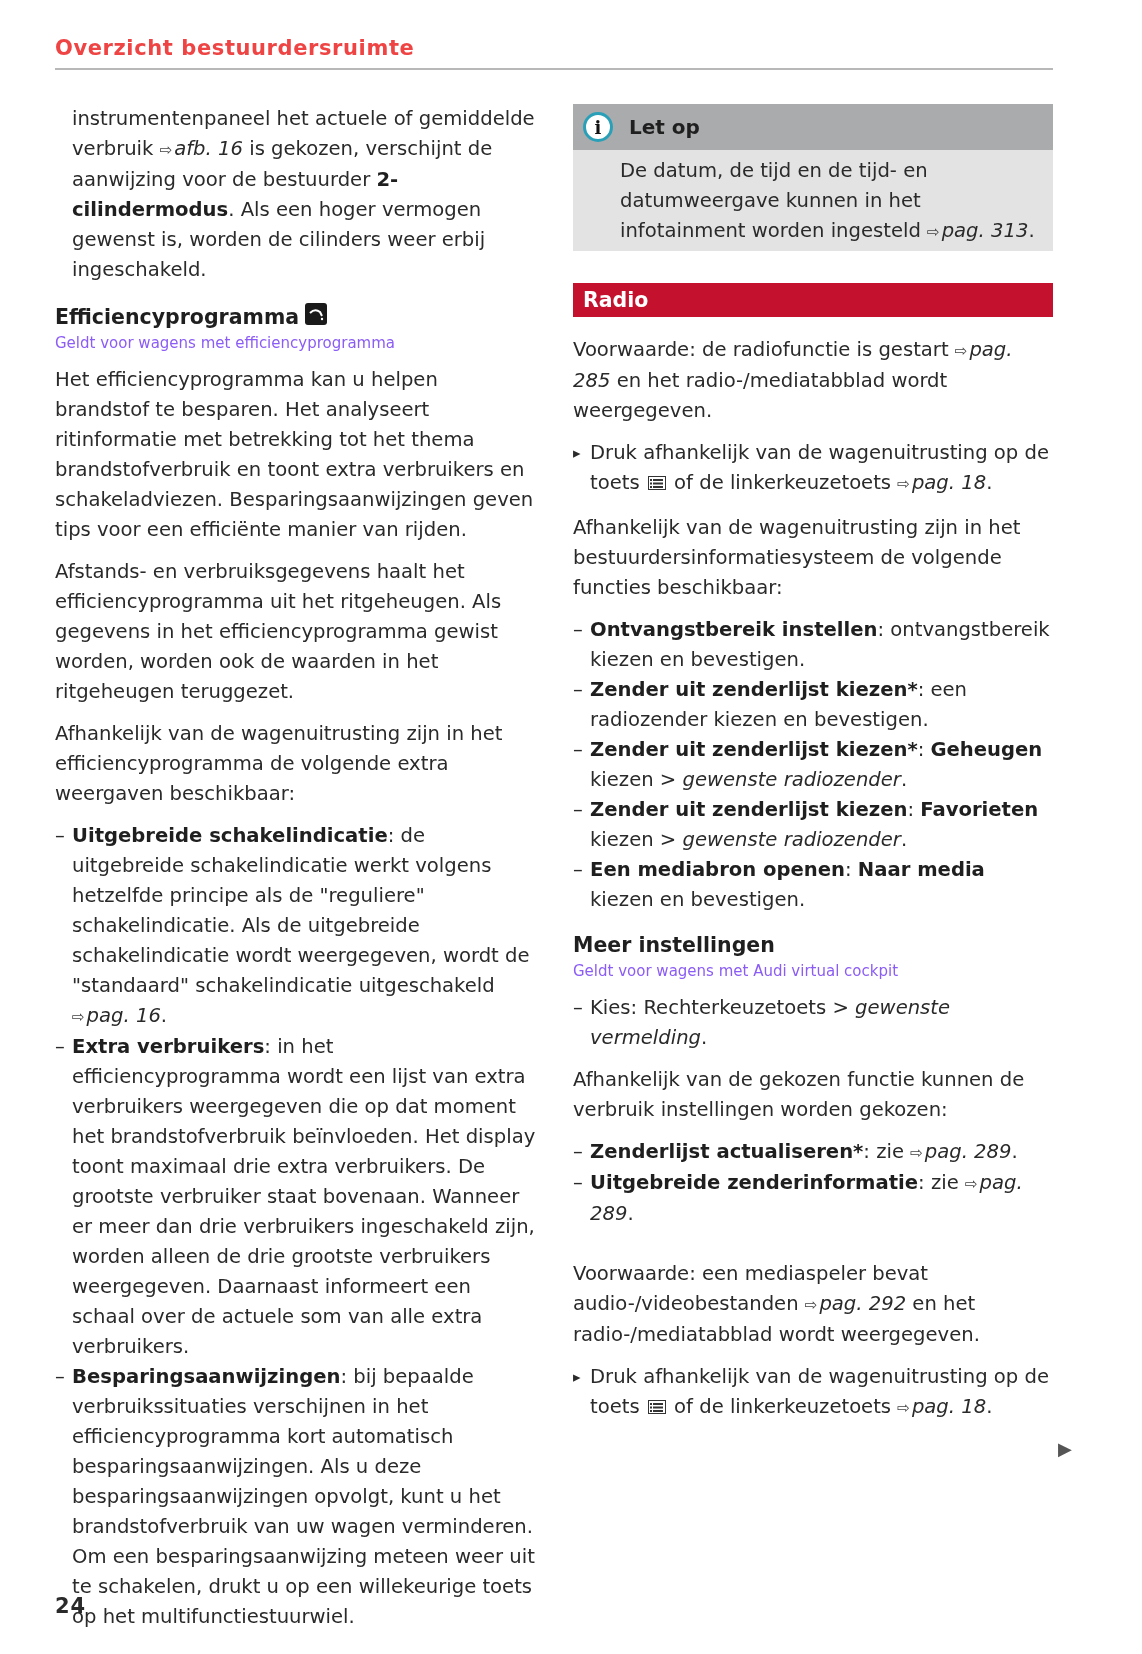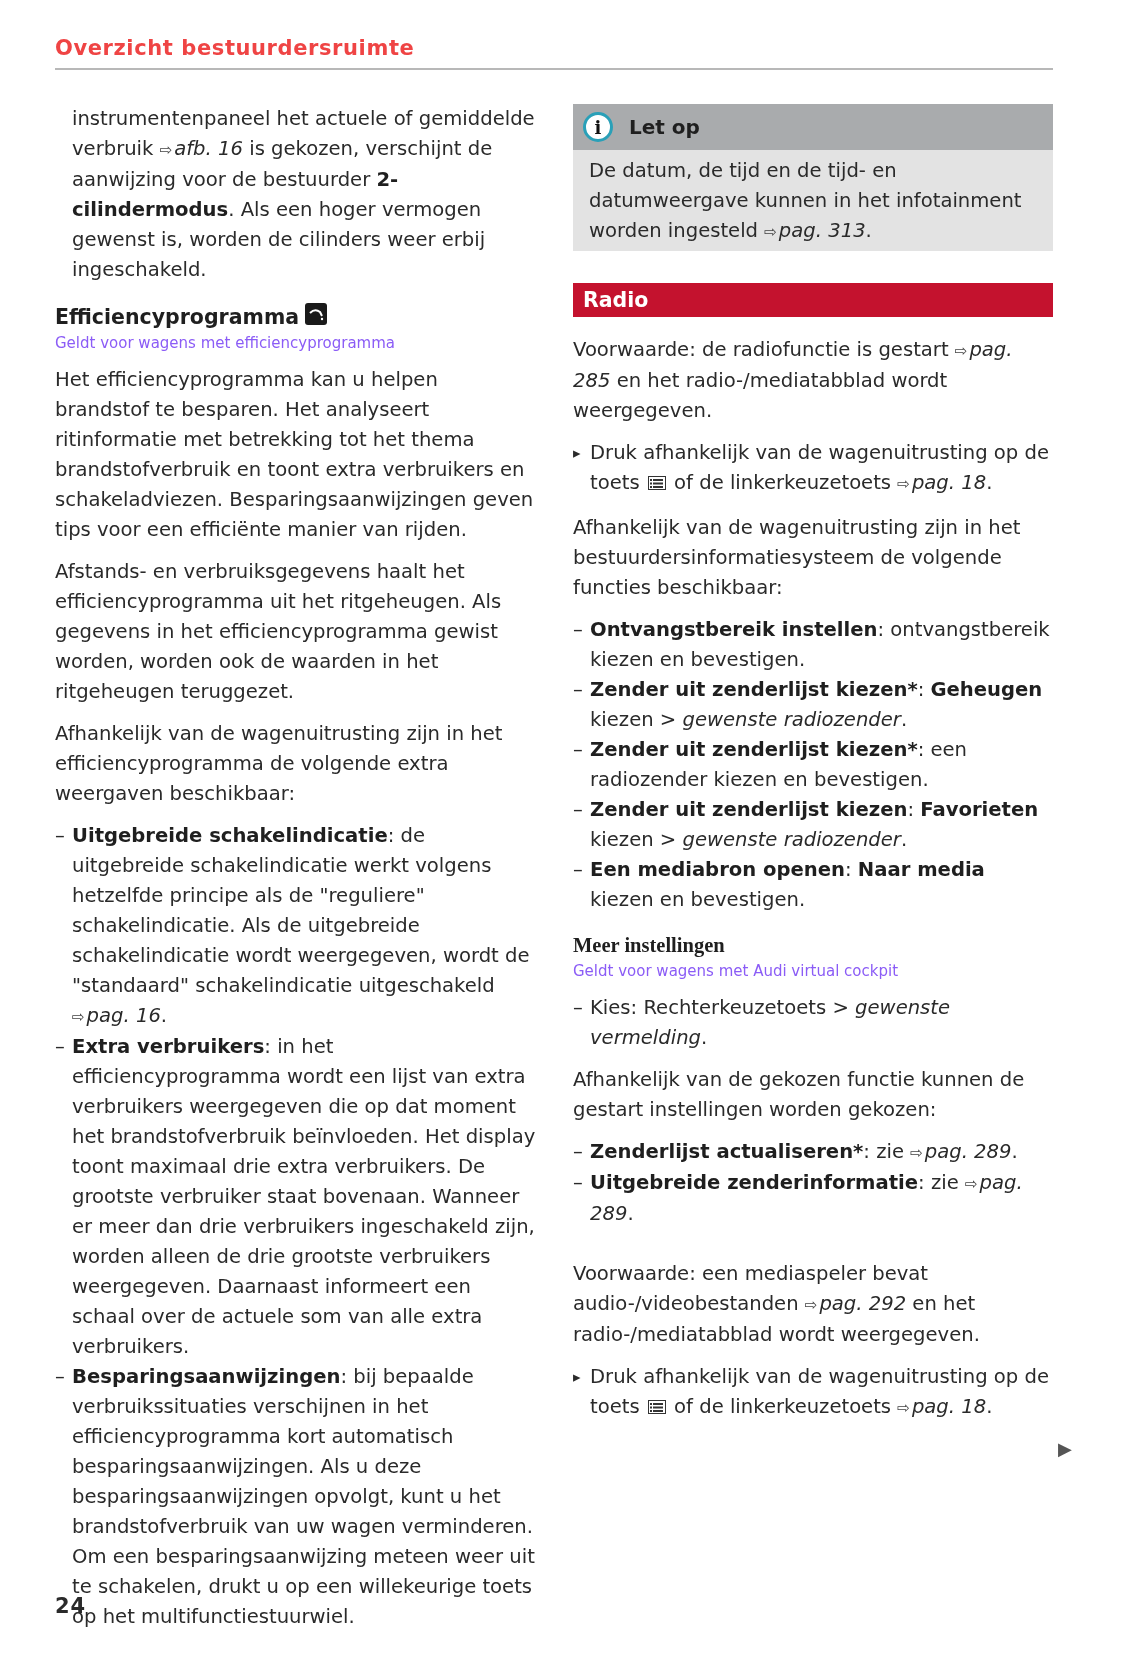--- a/index.html
+++ b/index.html
@@ -39,21 +39,21 @@
   .note { background: #e3e3e3; margin-bottom: 32px; }
   .note-head {
     background: #a9abad; height: 46px; display: flex; align-items: center; padding-left: 10px;
   }
   .note-head .info {
     width: 30px; height: 30px; border-radius: 50%; background: #ffffff; border: 3px solid #2aa0b8;
     box-sizing: border-box; display: flex; align-items: center; justify-content: center;
     font-family: "DejaVu Serif", serif; font-weight: bold; font-size: 18px; color: #111;
   }
   .note-head .title { margin-left: 16px; font-size: 20px; font-weight: bold; color: #1f1f1f; }
-  .note-body { padding: 6px 16px 4px 16px; }
+  .note-body { padding: 6px 16px 4px 16px; margin-left: 31px; }
   .note-body p { margin: 0; }
   .section-bar {
     background: #c4122e; color: #ffffff; font-weight: bold; font-size: 20.5px;
     height: 34px; line-height: 34px; padding-left: 10px; margin: 0 0 18px 0;
   }
   .step { position: relative; padding-left: 17px; margin-bottom: 14px; }
   .step::before { content: "▸"; position: absolute; left: 0; top: 0; font-size: 15px; }
   .menu-key {
     display: inline-block; width: 18px; height: 14px; border: 1.5px solid #333; box-sizing: border-box;
     vertical-align: -1px; position: relative; margin: 0 2px;
@@ -117,32 +117,32 @@
   </div>
 
   <div class="section-bar">Radio</div>
   <p><span>Voorwaarde: de radiofunctie is gestart </span><span class="arrow">⇨</span><i>pag. 285</i><span> en het radio-/mediatabblad wordt weergegeven.</span></p>
   <div class="step" style="font-size:19.6px;line-height:30px;">
     <span>Druk afhankelijk van de wagenuitrusting op de toets </span><span class="menu-key"></span><span> of de linkerkeuzetoets </span><span class="arrow">⇨</span><i>pag. 18</i><span>.</span>
   </div>
   <p>Afhankelijk van de wagenuitrusting zijn in het bestuurdersinformatiesysteem de volgende functies beschikbaar:</p>
   <ul class="dash">
     <li><b>Ontvangstbereik instellen</b><span>: ontvangstbereik kiezen en bevestigen.</span></li>
+    <li><b>Zender uit zenderlijst kiezen*</b><span>: een radiozender kiezen en bevestigen.</span></li>
     <li><b>Zender uit zenderlijst kiezen*</b><span>: </span><b>Geheugen</b><span> kiezen &gt; </span><i>gewenste radiozender</i><span>.</span></li>
-    <li><b>Zender uit zenderlijst kiezen*</b><span>: een radiozender kiezen en bevestigen.</span></li>
     <li><b>Zender uit zenderlijst kiezen</b><span>: </span><b>Favorieten</b><span> kiezen &gt; </span><i>gewenste radiozender</i><span>.</span></li>
     <li><b>Een mediabron openen</b><span>: </span><b>Naar media</b><span> kiezen en bevestigen.</span></li>
   </ul>
 
-  <h2 style="margin-top:16px;font-family:Liberation Serif, serif;">Meer instellingen</h2>
+  <h2 style="margin-top:16px;">Meer instellingen</h2>
   <div class="applies">Geldt voor wagens met Audi virtual cockpit</div>
   <ul class="dash">
     <li><span>Kies: Rechterkeuzetoets &gt; </span><i>gewenste vermelding</i><span>.</span></li>
   </ul>
-  <p>Afhankelijk van de gekozen functie kunnen de gestart instellingen worden gekozen:</p>
+  <p>Afhankelijk van de gekozen functie kunnen de verbruik instellingen worden gekozen:</p>
   <ul class="dash" style="margin-bottom:30px;">
     <li><b>Zenderlijst actualiseren*</b><span>: zie </span><span class="arrow">⇨</span><i>pag. 289</i><span>.</span></li>
     <li><b>Uitgebreide zenderinformatie</b><span>: zie </span><span class="arrow">⇨</span><i>pag. 289</i><span>.</span></li>
   </ul>
 
   <p><span>Voorwaarde: een mediaspeler bevat audio-/videobestanden </span><span class="arrow">⇨</span><i>pag. 292</i><span> en het radio-/mediatabblad wordt weergegeven.</span></p>
   <div class="step" style="font-size:19.6px;line-height:30px;">
     <span>Druk afhankelijk van de wagenuitrusting op de toets </span><span class="menu-key"></span><span> of de linkerkeuzetoets </span><span class="arrow">⇨</span><i>pag. 18</i><span>.</span>
   </div>
 </div>

